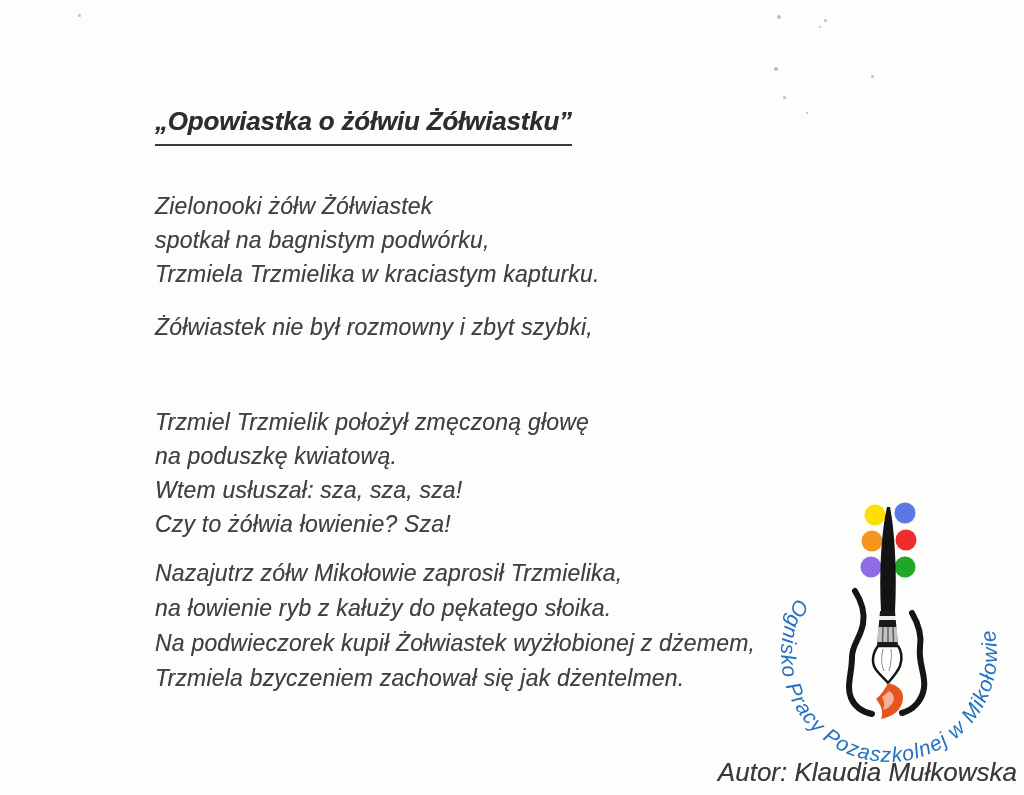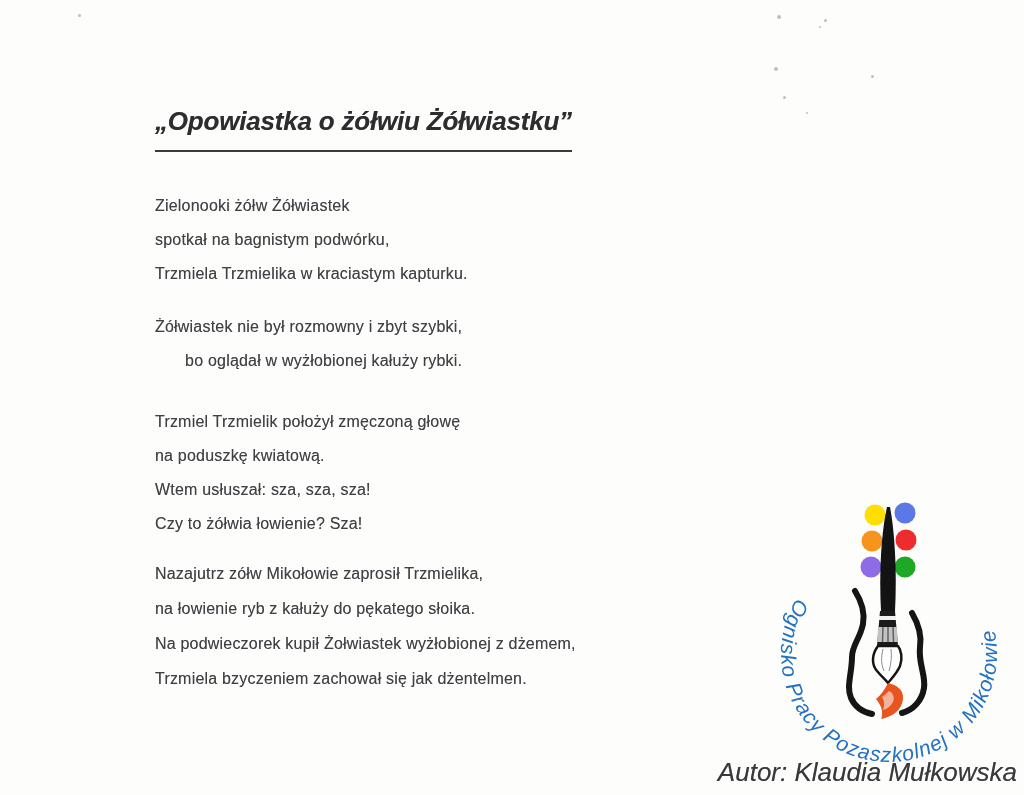--- a/index.html
+++ b/index.html
@@ -12,25 +12,25 @@
     position:relative; width:1024px; height:795px;
     background:#fdfdfc;
   }
   .poem-title {
     position:absolute; left:155px; top:106px; margin:0;
     font-size:26px; font-weight:bold; font-style:italic;
     color:#2d2d30; letter-spacing:-0.2px;
     text-shadow:0 0 0.5px rgba(45,45,48,.55);
   }
   .poem-title .underlined {
-    border-bottom:2.5px solid #3a3a3d; padding-bottom:14px;
+    border-bottom:2.5px solid #3a3a3d; padding-bottom:8px;
   }
   .stanza {
     position:absolute; left:155px;
-    font-size:16px; line-height:34px;
+    font-style:italic; font-size:23px; line-height:34px;
     color:#404045; letter-spacing:0.2px; white-space:nowrap;
     text-shadow:0 0 0.5px rgba(64,64,69,.5);
   }
   .stanza-1 { top:189px; }
   .stanza-2 { top:310px;text-align:right; }
   .stanza-3 { top:405px; }
   .stanza-4 { top:556px; line-height:35px; }
   .author-line {
     position:absolute; right:7px; top:757px;
     font-style:italic; font-size:26px; color:#39393d;
@@ -64,21 +64,20 @@
   <h1 class="poem-title"><span class="underlined">„Opowiastka o żółwiu Żółwiastku”</span></h1>
 
   <div class="stanza stanza-1">
     <div>Zielonooki żółw Żółwiastek</div>
     <div>spotkał na bagnistym podwórku,</div>
     <div>Trzmiela Trzmielika w kraciastym kapturku.</div>
   </div>
 
   <div class="stanza stanza-2">
     <div>Żółwiastek nie był rozmowny i zbyt szybki,</div>
-    <div>bo oglądał w wyżłobionej kałuży rybki.</div>
   </div>
 
   <div class="stanza stanza-3">
     <div>Trzmiel Trzmielik położył zmęczoną głowę</div>
     <div>na poduszkę kwiatową.</div>
     <div>Wtem usłuszał: sza, sza, sza!</div>
     <div>Czy to żółwia łowienie? Sza!</div>
   </div>
 
   <div class="stanza stanza-4">

